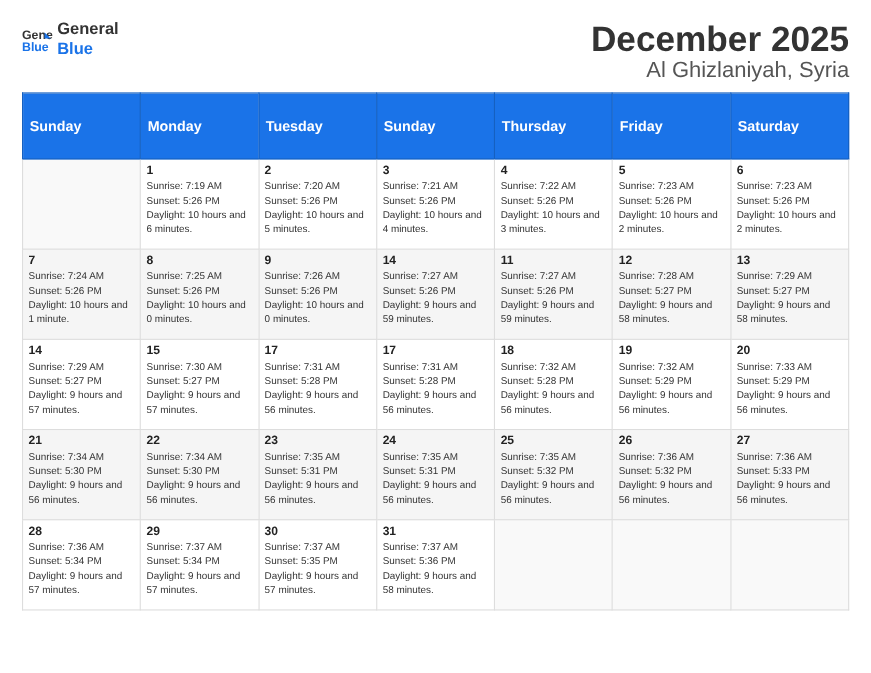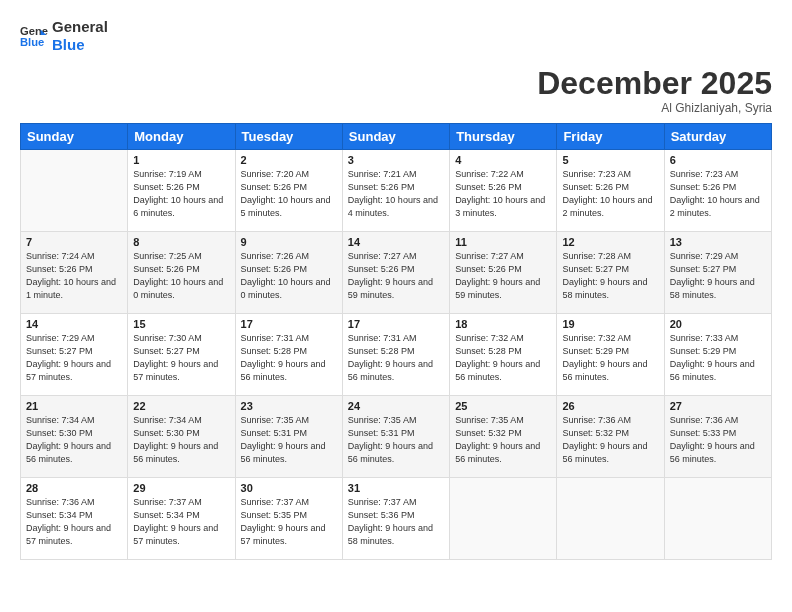--- a/index.html
+++ b/index.html
@@ -33,42 +33,41 @@
       color: #333;
       line-height: 1.2;
     }
     .logo-text .blue { color: #1a73e8; }
     .logo-icon {
       width: 28px;
       height: 28px;
     }
     .title-area {
       text-align: right;
-      margin-top: 48px;
     }
     .month-title {
       font-size: 32px;
       font-weight: bold;
       color: #333;
       line-height: 1.1;
     }
     .location {
-      font-size: 12px;
+      font-size: 20px;
       color: #555;
     }
     .calendar {
       width: 100%;
       border-collapse: collapse;
       border: 1px solid #ccc;
     }
     .calendar th {
       background: #1a73e8;
       color: #fff;
       text-align: left;
-      padding: 5px 6px;
+      padding: 22px 6px;
       font-size: 13px;
       font-weight: bold;
       border: 1px solid #1560c0;
     }
     .calendar td {
       vertical-align: top;
       padding: 4px 5px;
       border: 1px solid #ddd;
       width: calc(100% / 7);
       height: 82px;

